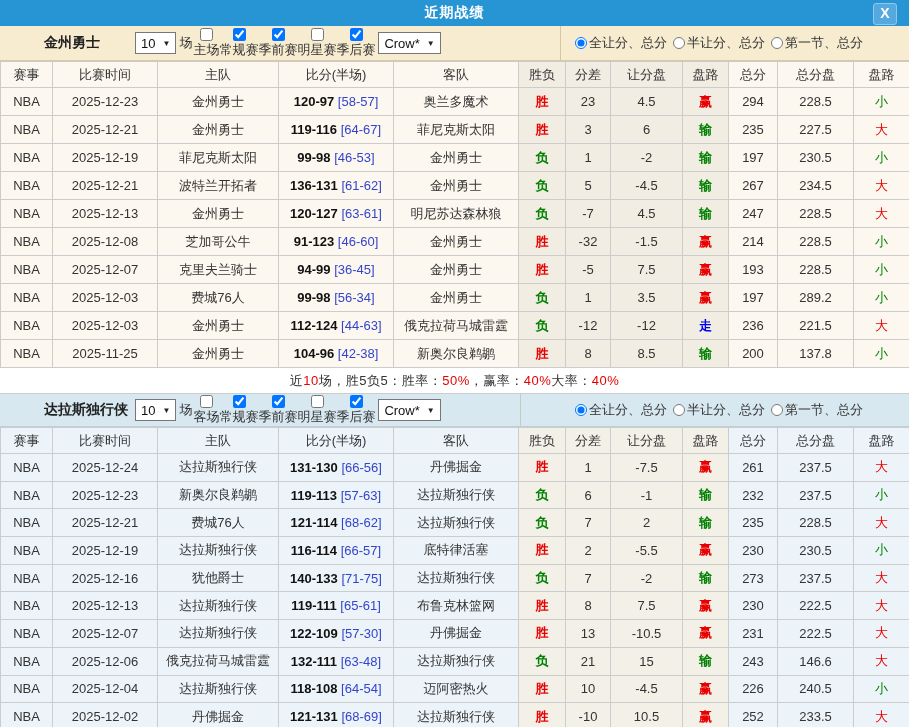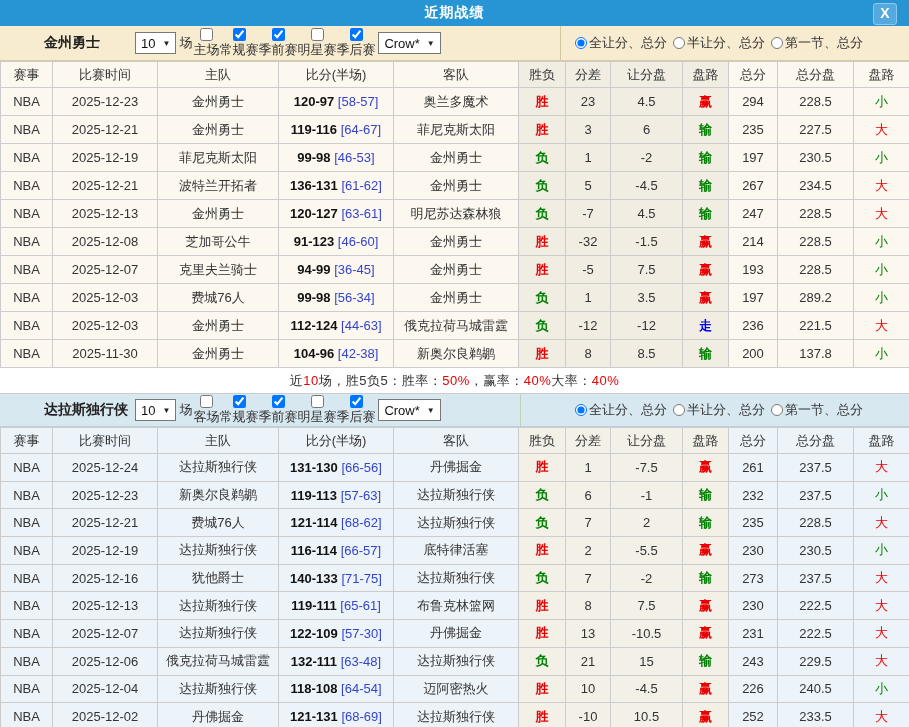--- a/index.html
+++ b/index.html
@@ -272,21 +272,21 @@
               <td class="mid" style="color: rgb(0, 128, 0); font-weight: bold;">负</td>
               <td class="mid">-12</td>
               <td class="mid">-12</td>
               <td class="mid" style="color: rgb(0, 0, 238); font-weight: bold;">走</td>
               <td class="bluenum">236</td>
               <td class="bluenum">221.5</td>
               <td style="color: rgb(232, 0, 0);">大</td>
             </tr>
             <tr>
               <td>NBA</td>
-              <td>2025-11-30</td>
+              <td>2025-11-25</td>
               <td class="teamcell is-team">金州勇士</td>
               <td><span class="score">104-96</span> <span class="half">[42-38]</span></td>
               <td class="teamcell">新奥尔良鹈鹕</td>
               <td class="mid" style="color: rgb(232, 0, 0); font-weight: bold;">胜</td>
               <td class="mid">8</td>
               <td class="mid">8.5</td>
               <td class="mid" style="color: rgb(0, 128, 0); font-weight: bold;">输</td>
               <td class="bluenum">200</td>
               <td class="bluenum">137.8</td>
               <td style="color: rgb(0, 128, 0);">小</td>
@@ -486,21 +486,21 @@
               <td>NBA</td>
               <td>2025-12-06</td>
               <td class="teamcell">俄克拉荷马城雷霆</td>
               <td><span class="score">132-111</span> <span class="half">[63-48]</span></td>
               <td class="teamcell is-team">达拉斯独行侠</td>
               <td class="mid" style="color: rgb(0, 128, 0); font-weight: bold;">负</td>
               <td class="mid">21</td>
               <td class="mid">15</td>
               <td class="mid" style="color: rgb(0, 128, 0); font-weight: bold;">输</td>
               <td class="bluenum">243</td>
-              <td class="bluenum">229.5</td>
+              <td class="bluenum">146.6</td>
               <td style="color: rgb(232, 0, 0);">大</td>
             </tr>
             <tr>
               <td>NBA</td>
               <td>2025-12-04</td>
               <td class="teamcell is-team">达拉斯独行侠</td>
               <td><span class="score">118-108</span> <span class="half">[64-54]</span></td>
               <td class="teamcell">迈阿密热火</td>
               <td class="mid" style="color: rgb(232, 0, 0); font-weight: bold;">胜</td>
               <td class="mid">10</td>

